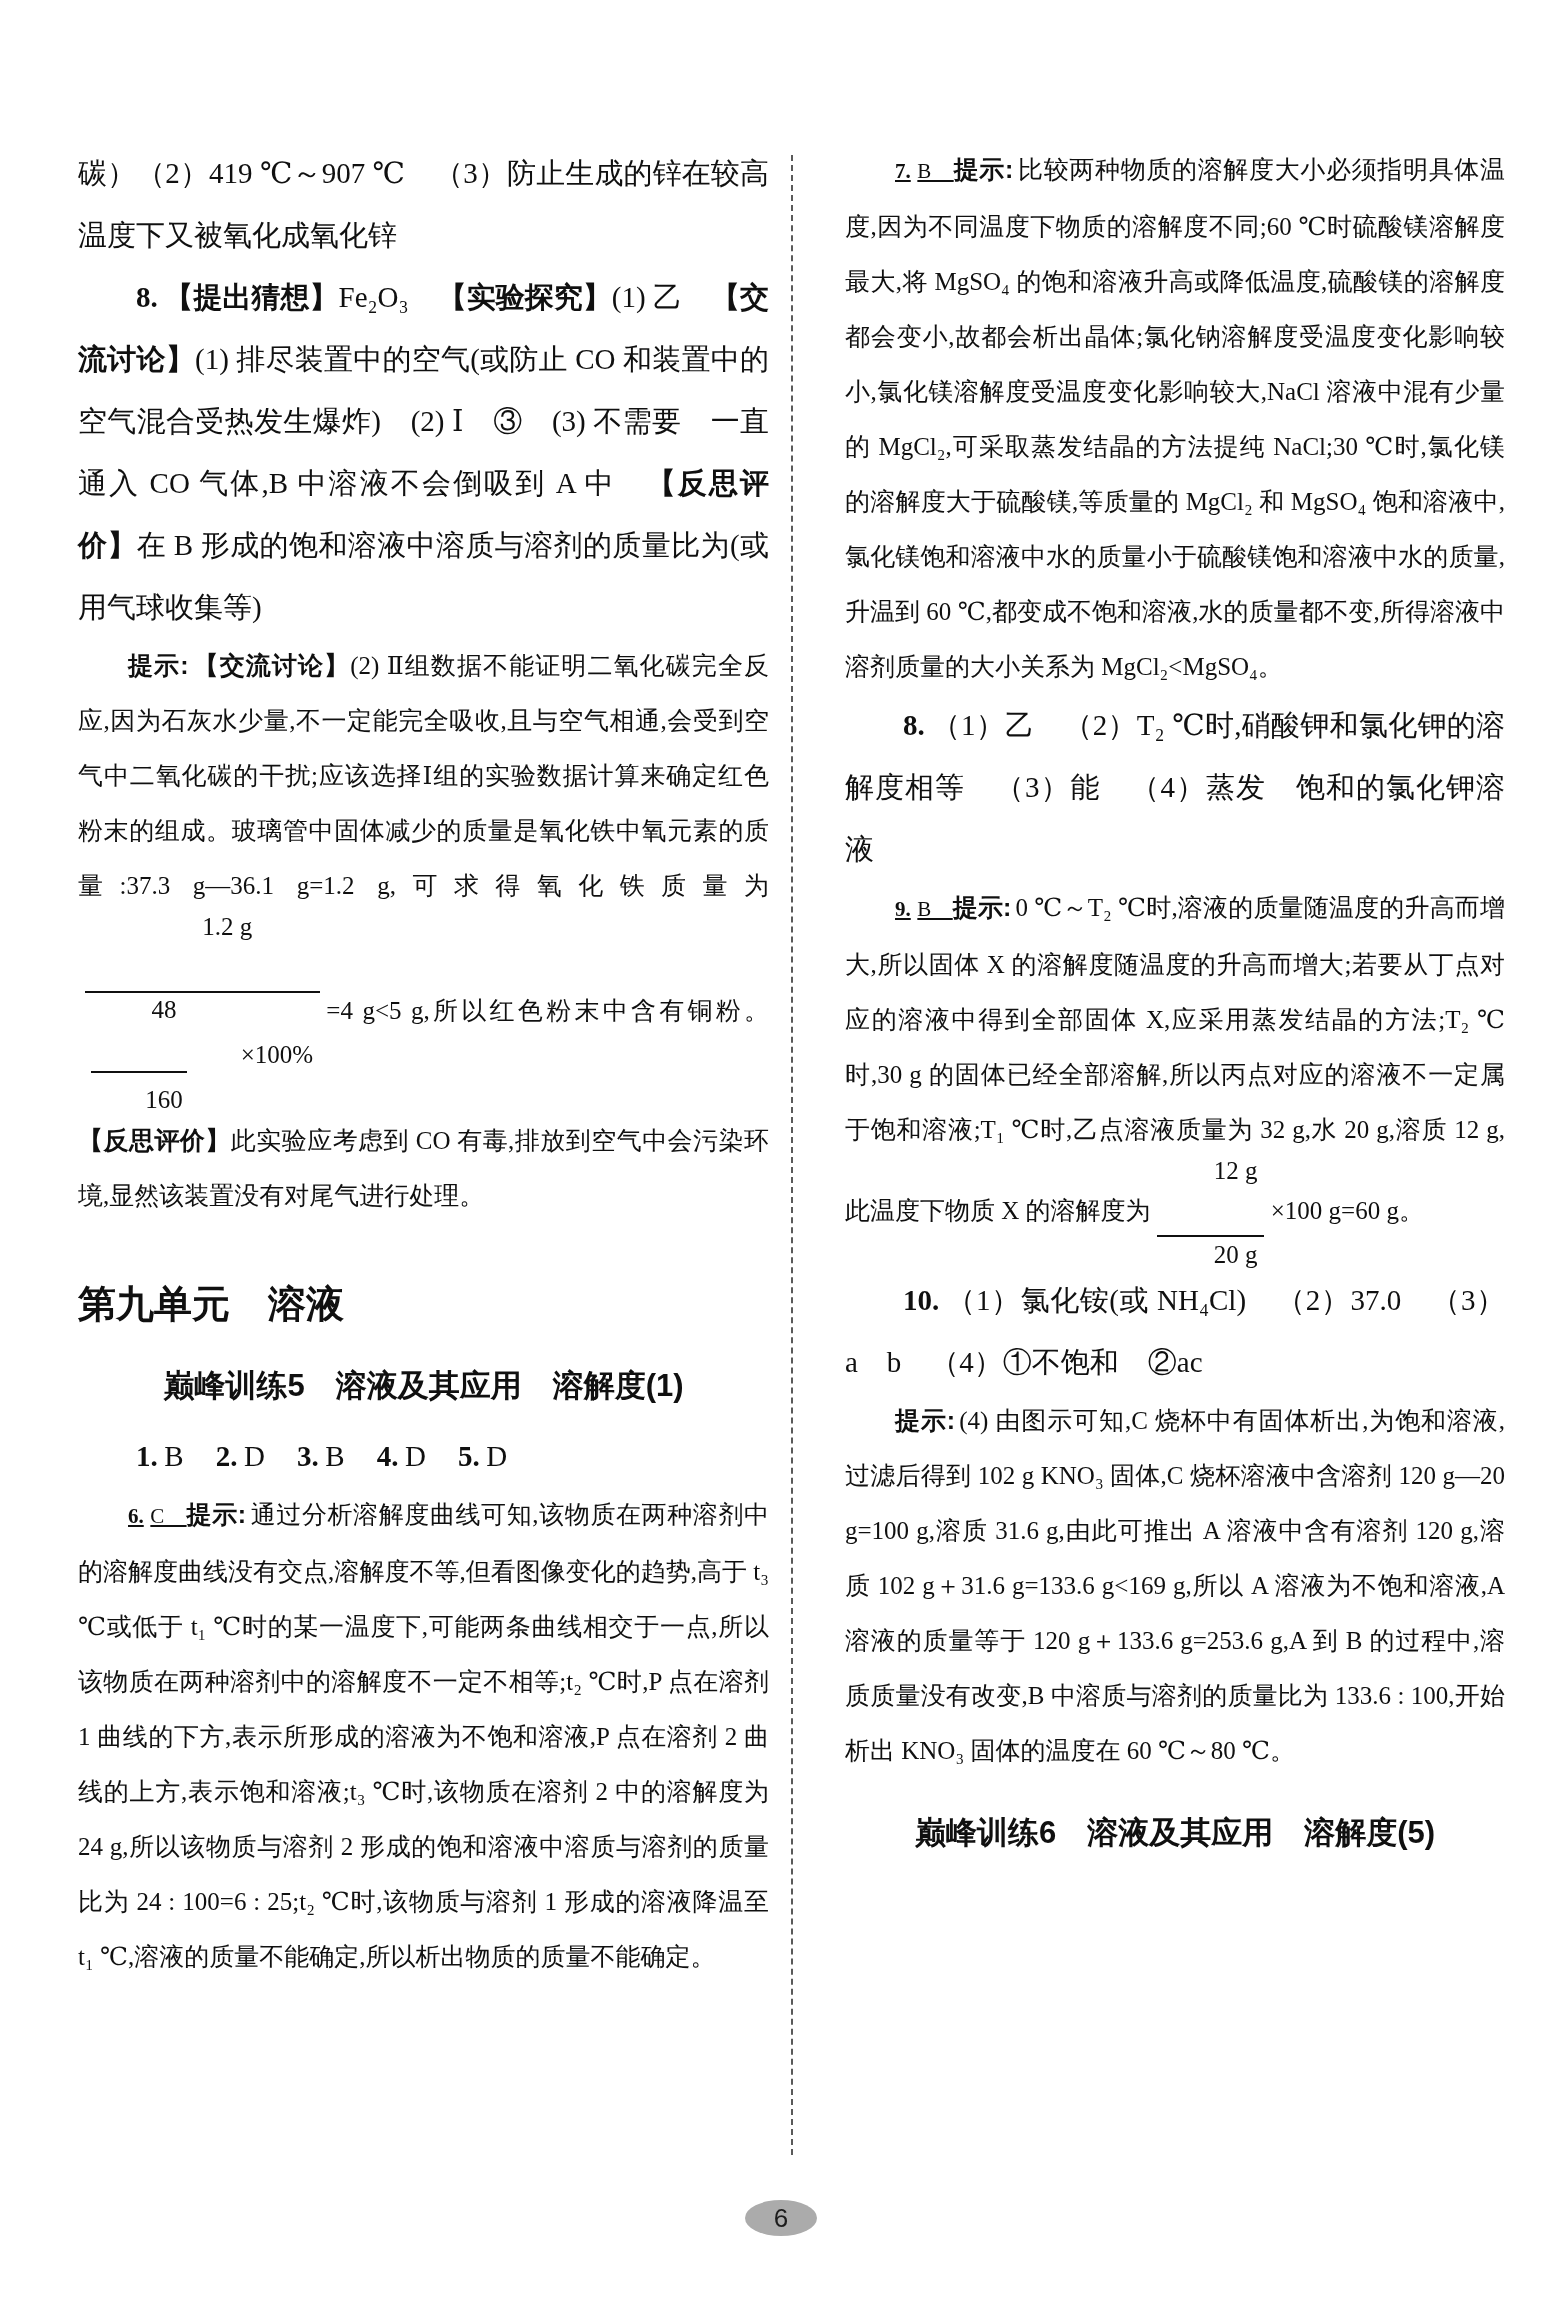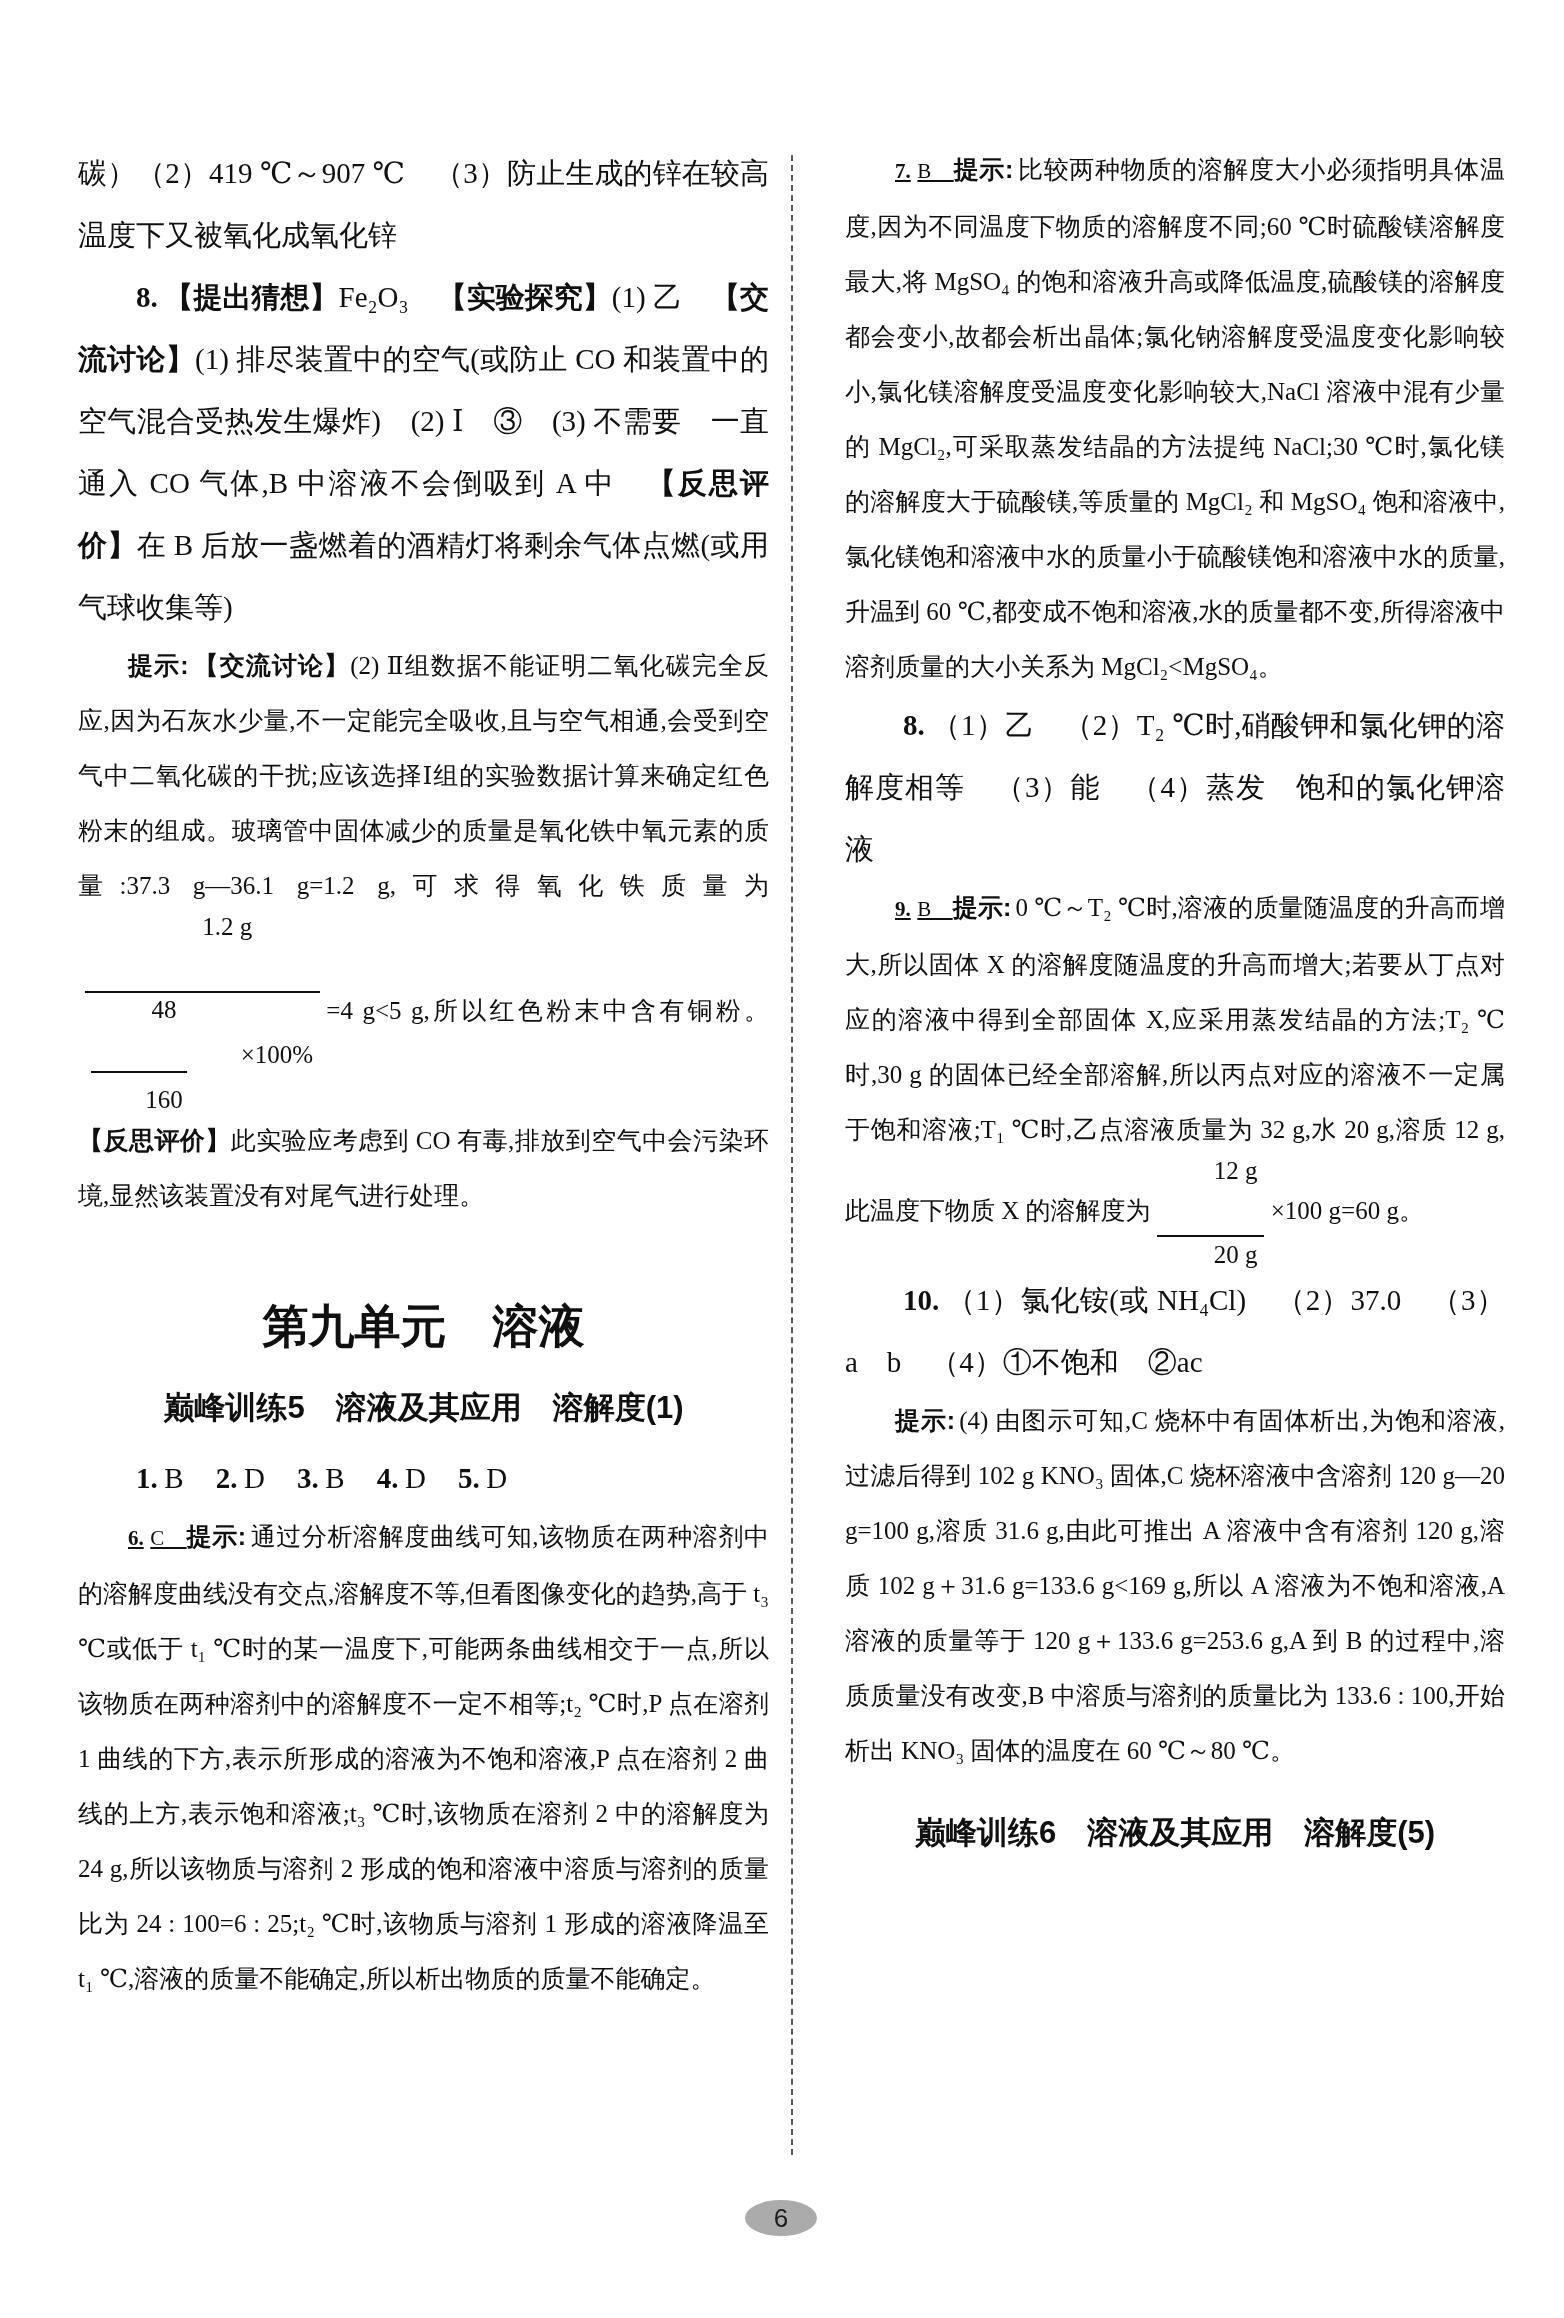--- a/index.html
+++ b/index.html
@@ -19,21 +19,21 @@
   .ans{font-size:29px;line-height:62px;text-align:justify;}
   .hint{font-size:25px;line-height:55px;text-align:justify;}
   .indent{text-indent:2em;}
   .num{font-weight:bold;margin-right:6.6px;}
   .bl{font-weight:bold;font-family:"Liberation Sans","DejaVu Sans",sans-serif;}
   .hlabel{font-weight:bold;font-family:"Liberation Sans","DejaVu Sans",sans-serif;margin-right:4px;}
   .lead{font-size:21px;text-decoration:underline;}
   .pair{margin-right:32px;}
   .unit-title{
     font-family:"Liberation Sans","DejaVu Sans",sans-serif;font-weight:bold;
-    font-size:46px;text-align:center;margin:80px 0 38px;line-height:46px;text-indent:0;
+    font-size:38px;text-align:left;margin:58px 0 38px;line-height:46px;text-indent:0;
   }
   .section-title{
     font-family:"Liberation Sans","DejaVu Sans",sans-serif;font-weight:bold;
     font-size:31px;text-align:center;margin:34px 0 18.4px;line-height:41px;text-indent:0;
   }
   .frac{
     display:inline-flex;flex-direction:column;vertical-align:middle;
     text-align:center;margin:0 6.6px;line-height:1.12;gap:47px;
   }
   .frac .fnum{display:block;padding:0 6.6px 2.6px;}
@@ -53,21 +53,21 @@
 </style>
 </head>
 <body>
 
 <div class="divider"></div>
 
 <div class="col col-left">
 
   <p class="ans"><span>碳）（2）419 ℃～907 ℃　（3）防止生成的锌在较高温度下又被氧化成氧化锌</span></p>
 
-  <p class="ans indent"><span class="num">8.</span><span class="bl">【提出猜想】</span><span>Fe₂O₃　</span><span class="bl">【实验探究】</span><span>(1) 乙　</span><span class="bl">【交流讨论】</span><span>(1) 排尽装置中的空气(或防止 CO 和装置中的空气混合受热发生爆炸)　(2) Ⅰ　③　(3) 不需要　一直通入 CO 气体,B 中溶液不会倒吸到 A 中　</span><span class="bl">【反思评价】</span><span>在 B 后放一盏燃着的酒精灯将剩余气体点燃(或用气球收集等)</span></p>
+  <p class="ans indent"><span class="num">8.</span><span class="bl">【提出猜想】</span><span>Fe₂O₃　</span><span class="bl">【实验探究】</span><span>(1) 乙　</span><span class="bl">【交流讨论】</span><span>(1) 排尽装置中的空气(或防止 CO 和装置中的空气混合受热发生爆炸)　(2) Ⅰ　③　(3) 不需要　一直通入 CO 气体,B 中溶液不会倒吸到 A 中　</span><span class="bl">【反思评价】</span><span>在 B 形成的饱和溶液中溶质与溶剂的质量比为(或用气球收集等)</span></p>
 
   <p class="hint indent"><span class="hlabel">提示:</span><span class="bl">【交流讨论】</span><span>(2) Ⅱ组数据不能证明二氧化碳完全反应,因为石灰水少量,不一定能完全吸收,且与空气相通,会受到空气中二氧化碳的干扰;应该选择Ⅰ组的实验数据计算来确定红色粉末的组成。玻璃管中固体减少的质量是氧化铁中氧元素的质量:37.3 g—36.1 g=1.2 g,可求得氧化铁质量为</span><span class="frac">
         <span class="fnum">1.2 g</span>
         <span class="fden">
           <span class="frac nested">
             <span class="fnum">48</span>
             <span class="fden2">160</span>
           </span>
           <span>×100%</span>
         </span>

